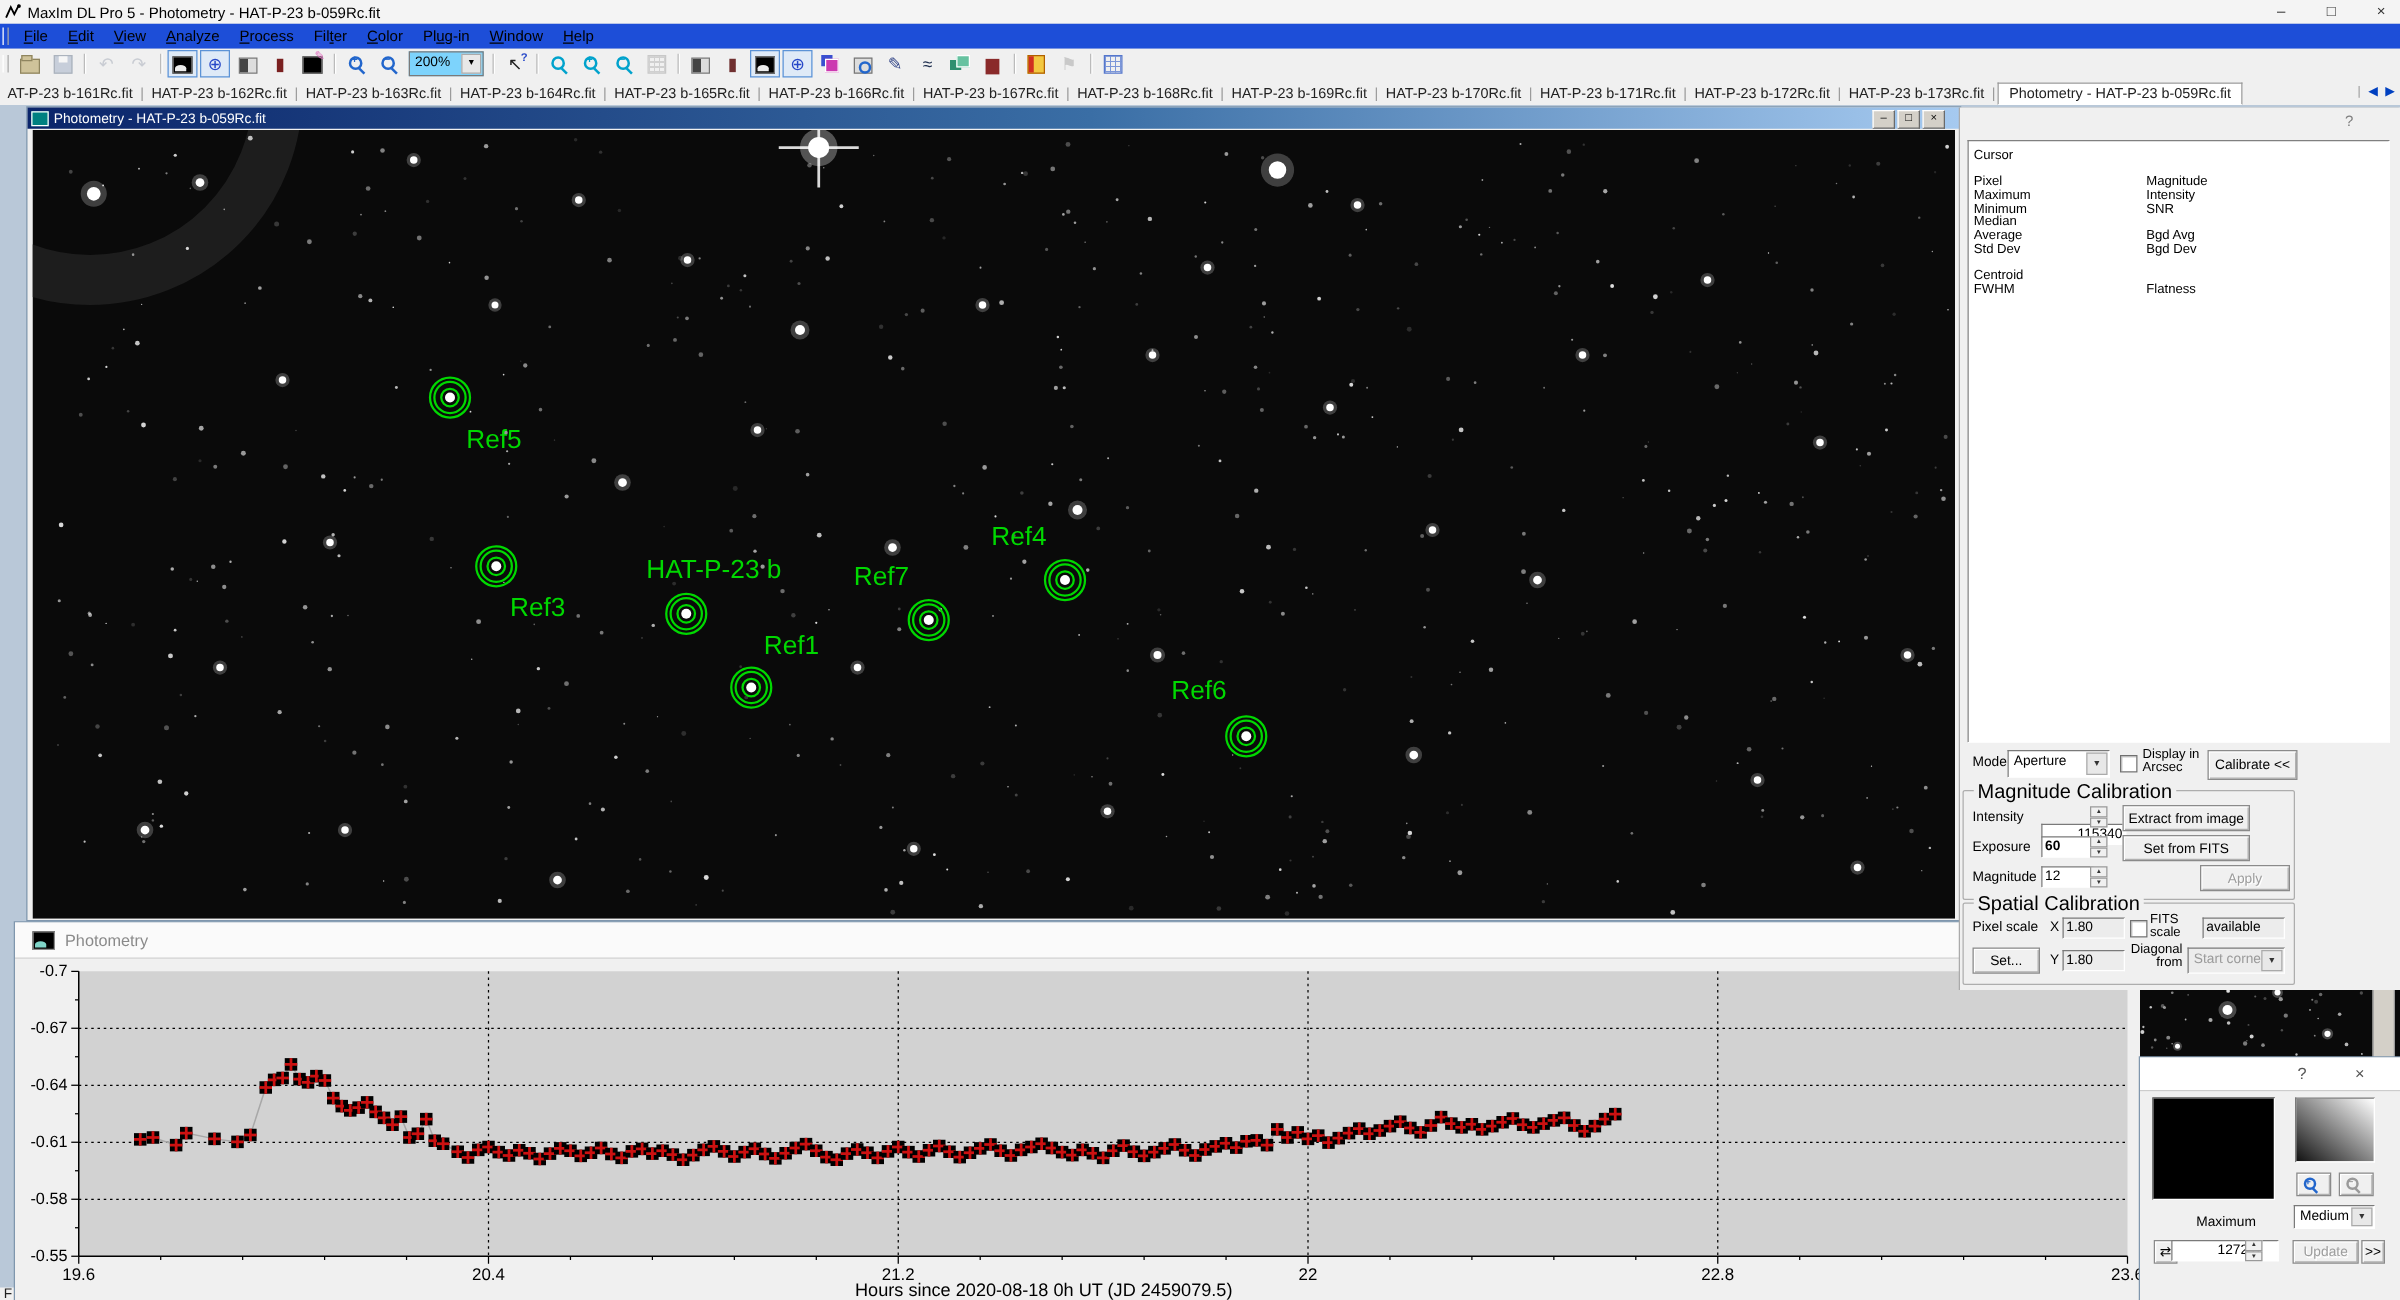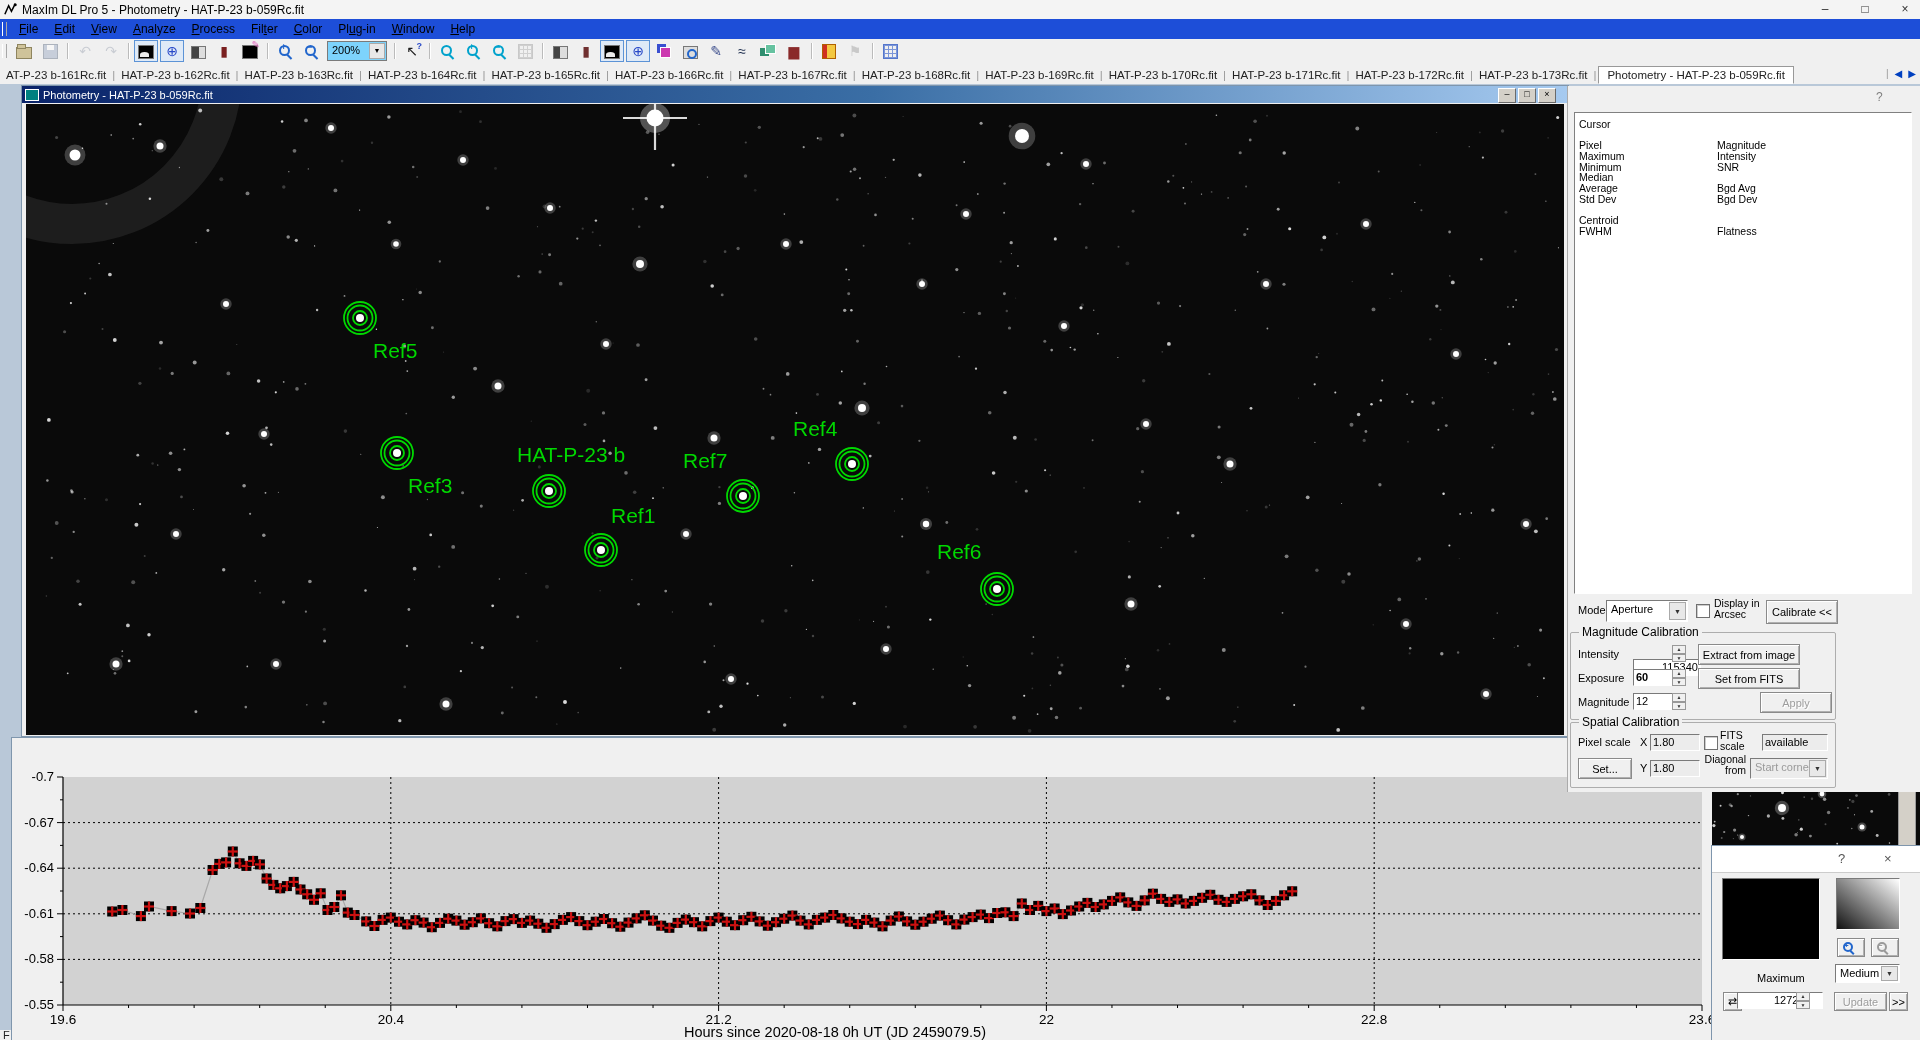--- a/index.html
+++ b/index.html
@@ -95,21 +95,21 @@
   .field.grey{background:#ececec;}
   .spin{position:absolute;width:14px;display:flex;flex-direction:column;}
   .spin span{flex:1;background:#f0f0f0;border:1px solid #999;font-size:5px;line-height:6px;text-align:center;color:#333;}
   .cb{position:absolute;width:12px;height:12px;background:#fff;border:1px solid #707070;box-shadow:inset 1px 1px 0 #ccc;}
   .combo{position:absolute;background:#fff;border:1px solid;border-color:#7a7a7a #fff #fff #7a7a7a;font-size:11px;}
   .combo .cval{position:absolute;left:4px;top:2px;white-space:nowrap;}
   .combo .cdd{position:absolute;right:1px;top:1px;bottom:1px;width:15px;background:#e8e8e8;border:1px solid #aaa;
               font-size:7px;text-align:center;color:#333;display:flex;align-items:center;justify-content:center;}
   .combo.dis{background:#ececec;color:#9a9a9a;}
   .group{position:absolute;border:1px solid #adadad;border-radius:2px;}
-  .gtitle{position:absolute;top:-8px;left:8px;background:#f0f0f0;padding:0 3px;font-size:12px;text-align:center;}
+  .gtitle{position:absolute;top:-8px;left:8px;background:#f0f0f0;padding:0 3px;font-size:16px;text-align:center;}
   .lbl{position:absolute;font-size:11px;white-space:nowrap;}
   .lbl.small{font-size:10.5px;line-height:11px;white-space:normal;}
   
   #infopanel{left:1568px;top:2px;width:352px;height:706px;z-index:5;background:#f0f0f0;box-shadow:-1px 0 0 #aaa;}
   #infopanel .phead{position:absolute;left:14px;top:4px;color:#7f1d1d;font-size:12px;margin-top:32px;}
   #infopanel .phelp{position:absolute;left:308px;top:4px;color:#808080;}
   #infolist{position:absolute;left:6px;top:26px;width:338px;height:482px;background:#fff;
             border:1px solid;border-color:#808080 #fff #fff #808080;padding:6px 0 0 4px;box-sizing:border-box;}
   .irow{display:flex;height:10.7px;font-size:10.5px;line-height:10.7px;}
   .irow .c1{width:138px;}
@@ -308,20 +308,24 @@
     <div id="tabarrows">
       <span class="tabsep">|</span>
       <span>◀</span>
       <span>▶</span>
     </div>
   </div>
 
   <div id="workspace">
 
     <div id="plotwin" class="winframe">
+      <div class="wtitle">
+        <span class="wicon"></span>
+        <span>Photometry</span>
+      </div>
       <svg id="plotsvg" width="1700" height="274" style="position:absolute;left:0;top:28px;">
           <rect x="51" y="11" width="1639" height="228" fill="#d2d2d2"></rect>
           <g>
             <line x1="378.7999999999988" y1="11" x2="378.7999999999988" y2="239" stroke="#000" stroke-width="1" stroke-dasharray="2,3"></line>
             <line x1="706.5999999999991" y1="11" x2="706.5999999999991" y2="239" stroke="#000" stroke-width="1" stroke-dasharray="2,3"></line>
             <line x1="1034.3999999999994" y1="11" x2="1034.3999999999994" y2="239" stroke="#000" stroke-width="1" stroke-dasharray="2,3"></line>
             <line x1="1362.1999999999998" y1="11" x2="1362.1999999999998" y2="239" stroke="#000" stroke-width="1" stroke-dasharray="2,3"></line>
             <line x1="51" y1="56.599999999999895" x2="1690" y2="56.599999999999895" stroke="#000" stroke-width="1" stroke-dasharray="2,3"></line>
             <line x1="51" y1="102.19999999999997" x2="1690" y2="102.19999999999997" stroke="#000" stroke-width="1" stroke-dasharray="2,3"></line>
             <line x1="51" y1="147.80000000000004" x2="1690" y2="147.80000000000004" stroke="#000" stroke-width="1" stroke-dasharray="2,3"></line>

